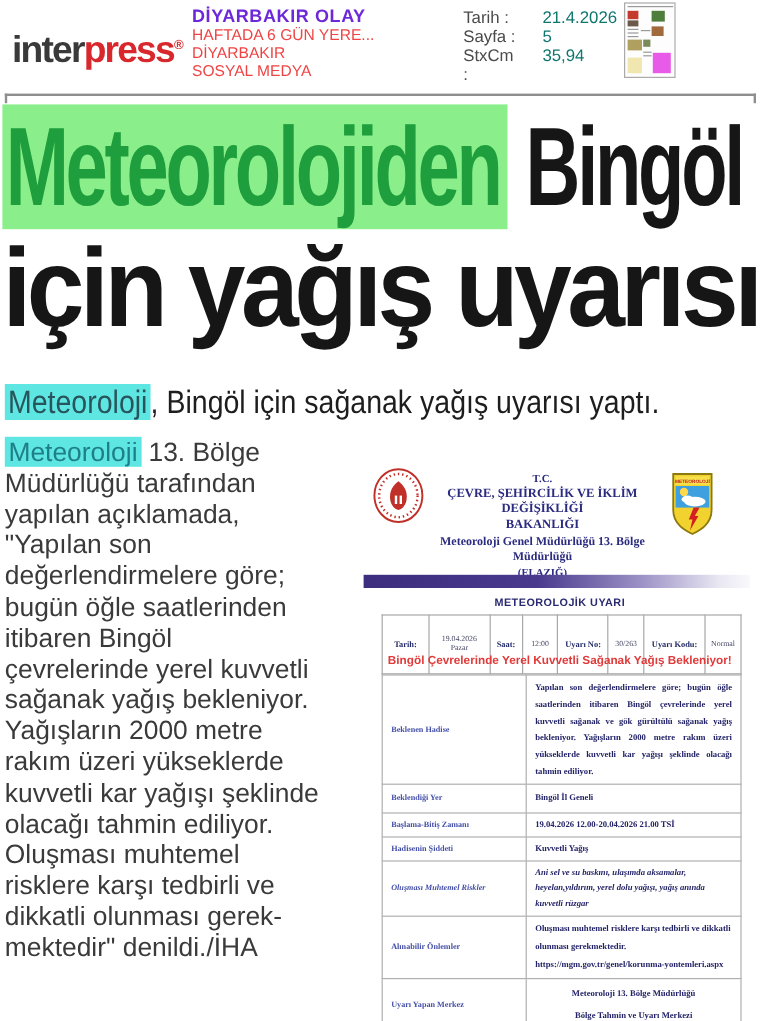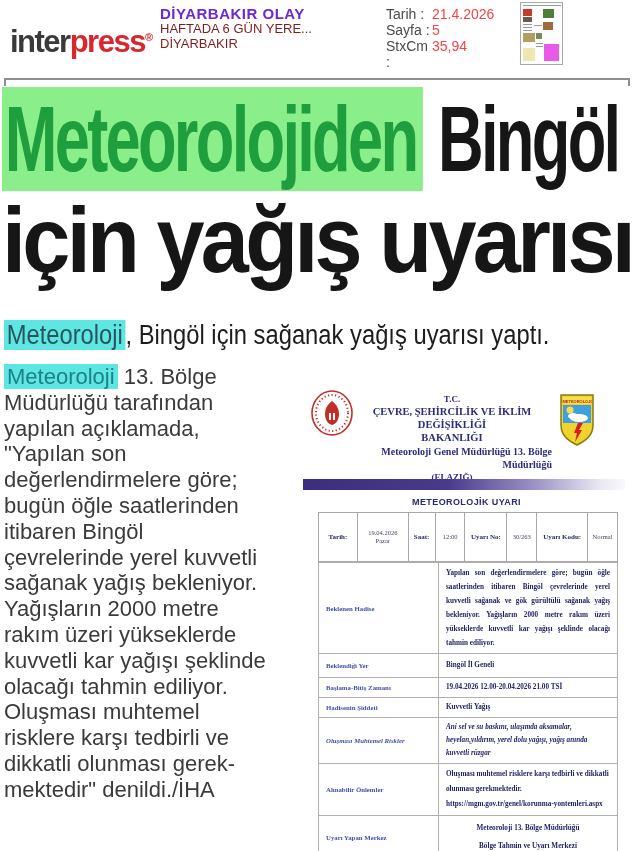--- a/index.html
+++ b/index.html
@@ -11,26 +11,26 @@
 
   
   .ip-logo { position:absolute; left:10px; top:24px; font-weight:bold;
     font-size:31px; letter-spacing:-1.5px; }
   .ip-logo .p1 { color:#3a3a3a; }
   .ip-logo .p2 { color:#d9282d; }
   .ip-logo .reg { color:#d9282d; font-size:11px; vertical-align:super; }
 
   .pub-block { position:absolute; left:160px; top:6px; line-height:15px; }
   .pub-name { font-size:15px; font-weight:bold; color:#6d28d9; letter-spacing:0.5px; }
-  .pub-line { font-size:13px; color:#7f1d1d; }
+  .pub-line { font-size:13px; color:#ef4444; }
 
   .meta-block { position:absolute; left:386px; top:6px; font-size:14px; color:#4a4a4a; line-height:16px; }
   .meta-row { display:flex; }
   .meta-label { width:46px; }
-  .meta-value { margin-left:0; color:#ef4444; }
+  .meta-value { margin-left:20px; color:#0f766e; }
 
   
   .thumb { position:absolute; left:520px; top:2px; width:43px; height:63px;
     background:#fdfdfd; border:1px solid #aaa; }
   .thumb div { position:absolute; }
   .tb-stripe { background:#9a9a9a; height:1px; }
   .tb-red    { left:2px; top:6px;  width:9px;  height:7px; background:#c43a2c; }
   .tb-dark   { left:2px; top:14px; width:9px;  height:5px; background:#6b5a4a; }
   .tb-green  { left:22px; top:6px; width:11px; height:9px; background:#4f7d3a; }
   .tb-brown  { left:22px; top:19px; width:10px; height:8px; background:#a06a3c; }
@@ -65,21 +65,21 @@
   
   .doc { position:absolute; left:300px; top:373px; width:333px; height:462px; background:#fff;
     font-family:"Liberation Serif", serif; }
   .doc-seal { position:absolute; left:10px; top:16px; }
   .doc-shield { position:absolute; left:259px; top:20px; }
   .doc-titles { position:absolute; left:52px; top:20px; width:200px; text-align:center;
     color:#2b2b80; font-weight:bold; }
   .dt-tc   { font-size:9px;   line-height:12px; }
   .dt-min  { font-size:10.5px; line-height:13px; }
   .dt-bak  { font-size:10.5px; line-height:14px; }
-  .dt-dir  { font-size:10px;  line-height:13px;text-align:right; }
+  .dt-dir  { font-size:10px;  line-height:13px; }
   .dt-city { font-size:9px;   line-height:12px; }
 
   .purple-bar { position:absolute; left:3px; top:106px; width:322px; height:11px;
     background:linear-gradient(to right,#3d2d7e 0%,#4a3a8e 45%,#9c92c6 72%,#e9e7f2 92%,#f9f9fc 100%); }
 
   .warn-title { position:absolute; left:0; top:124px; width:100%; text-align:center;
     font-family:"Liberation Sans", sans-serif; font-weight:bold; font-size:9px;
     letter-spacing:0.4px; color:#2a2a72; }
 
   table.info { position:absolute; left:18px; top:139px; width:300px; height:30px;
@@ -109,20 +109,21 @@
 <div id="page">
 
   <div class="ip-logo">
     <span class="p1">inter</span><span class="p2">press</span><span class="reg">®</span>
   </div>
 
   <div class="pub-block">
     <div class="pub-name">DİYARBAKIR OLAY</div>
     <div class="pub-line">HAFTADA 6 GÜN YERE...</div>
     <div class="pub-line">DİYARBAKIR</div>
+    <div class="pub-line">SOSYAL MEDYA</div>
   </div>
 
   <div class="meta-block">
     <div class="meta-row">
       <span class="meta-label">Tarih :</span>
       <span class="meta-value">21.4.2026</span>
     </div>
     <div class="meta-row">
       <span class="meta-label">Sayfa :</span>
       <span class="meta-value">5</span>
@@ -234,20 +235,21 @@
         <td class="ilabel">Saat:</td>
         <td class="ivalue">12:00</td>
         <td class="ilabel">Uyarı No:</td>
         <td class="ivalue">30/263</td>
         <td class="ilabel">Uyarı Kodu:</td>
         <td class="ivalue">Normal</td>
       </tr>
     </tbody>
       </table>
 
+    <div class="alert-line">Bingöl Çevrelerinde  Yerel Kuvvetli Sağanak Yağış Bekleniyor!</div>
 
     <table class="main">
       <tbody>
           <tr class="r0">
         <td class="mlabel">Beklenen Hadise</td>
         <td class="mvalue">Yapılan son değerlendirmelere göre; bugün öğle saatlerinden itibaren Bingöl çevrelerinde yerel kuvvetli sağanak ve gök gürültülü sağanak yağış bekleniyor. Yağışların 2000 metre rakım üzeri yükseklerde kuvvetli kar yağışı şeklinde olacağı tahmin ediliyor.</td>
       </tr>
       <tr class="r1">
         <td class="mlabel">Beklendiği Yer</td>
         <td class="mvalue">Bingöl İl Geneli</td>

